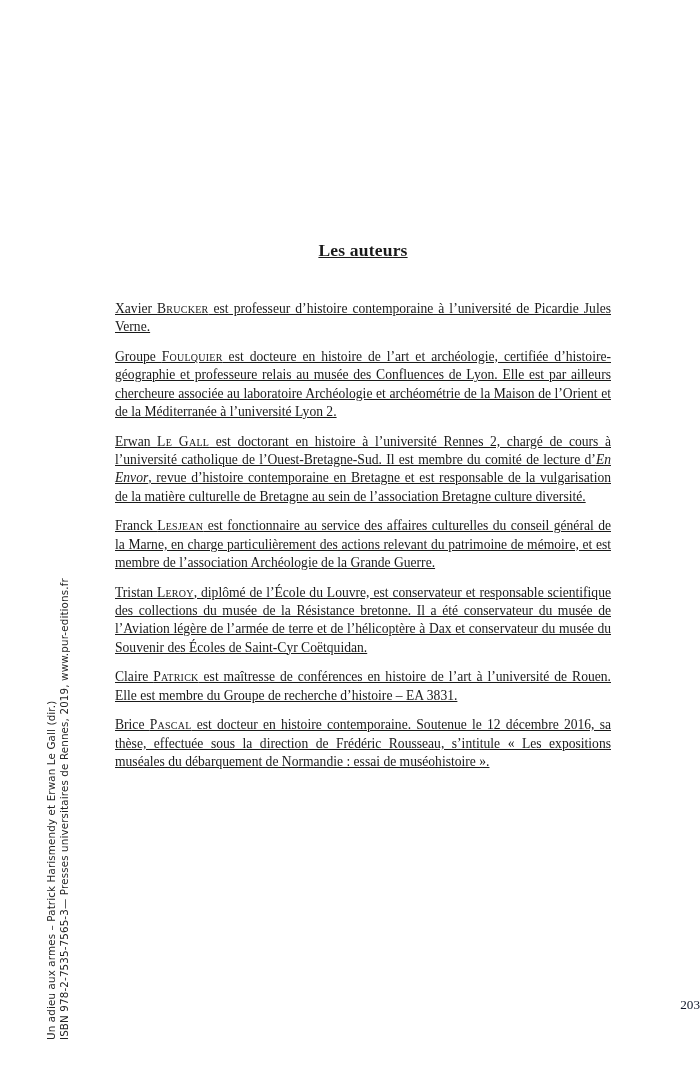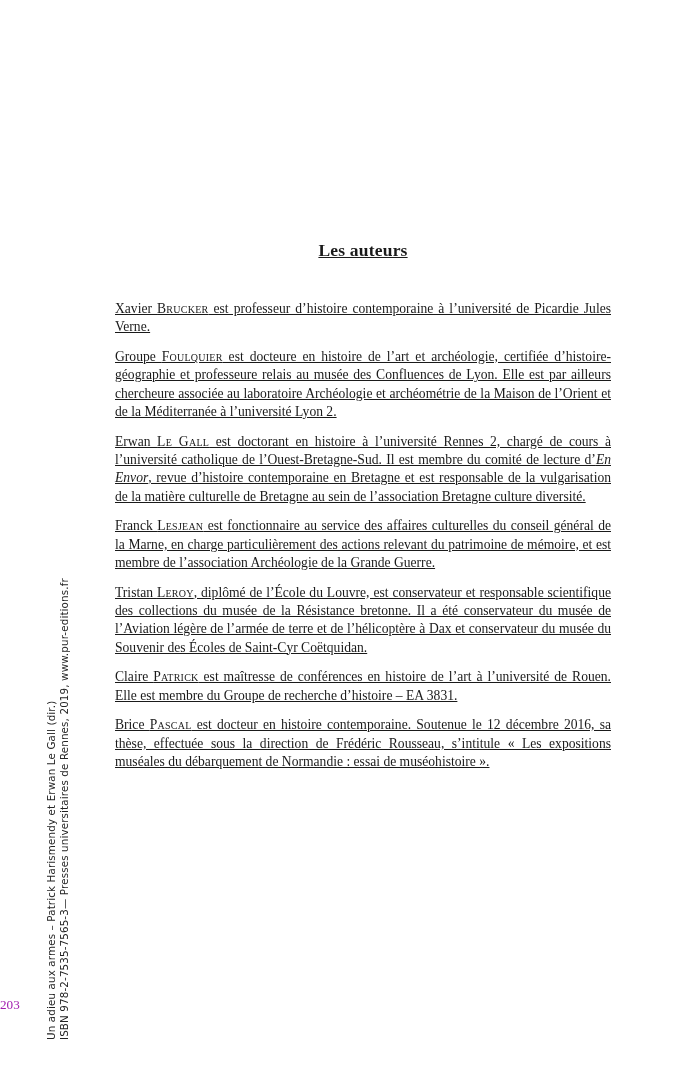--- a/index.html
+++ b/index.html
@@ -73,23 +73,23 @@
     letter-spacing: 0.25px;
   }
   .it { font-style: italic; }
 
   
   #folio {
     position: absolute;
     left: 0;
     top: 997px;
     width: 700px;
-    text-align: left;
+    text-align: right;
     font-size: 13.2px;
-    color: #a21caf;
+    color: #0f172a;
   }
 </style>
 </head>
 <body>
 
 <div id="page">
 
   <div id="spine">
     <div class="spine-line" id="spine-line-1">Un adieu aux armes – Patrick Harismendy et Erwan Le Gall (dir.)</div>
     <div class="spine-line" id="spine-line-2">ISBN 978-2-7535-7565-3— Presses universitaires de Rennes, 2019, www.pur-editions.fr</div>

